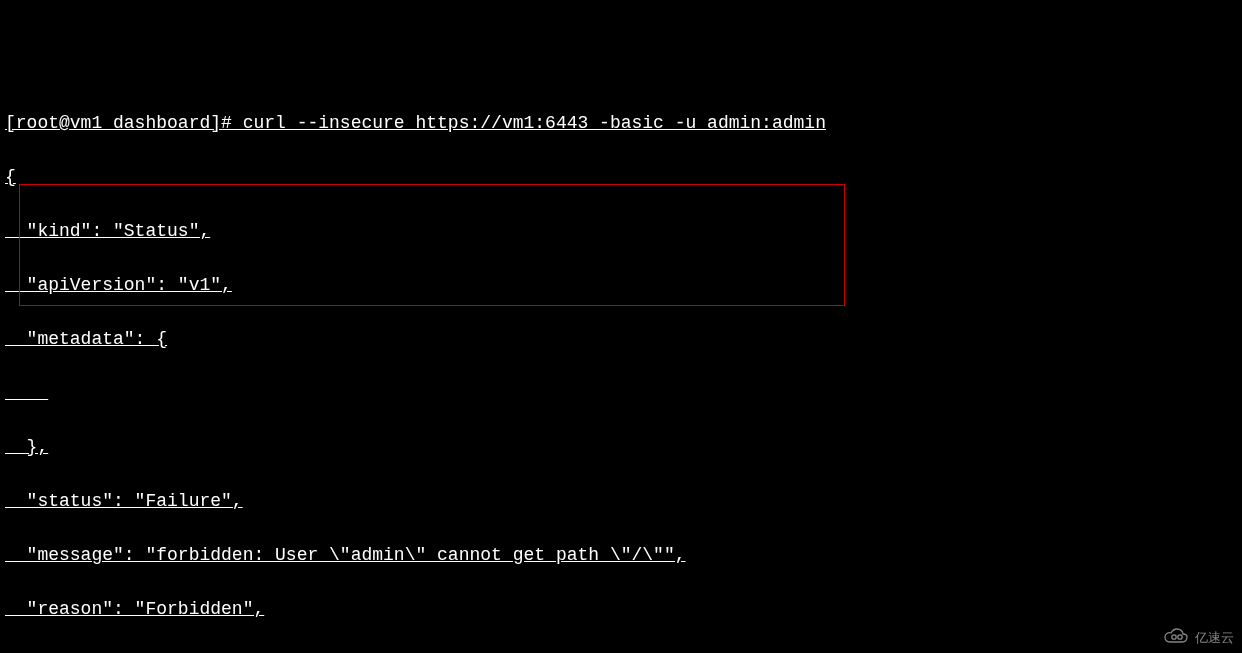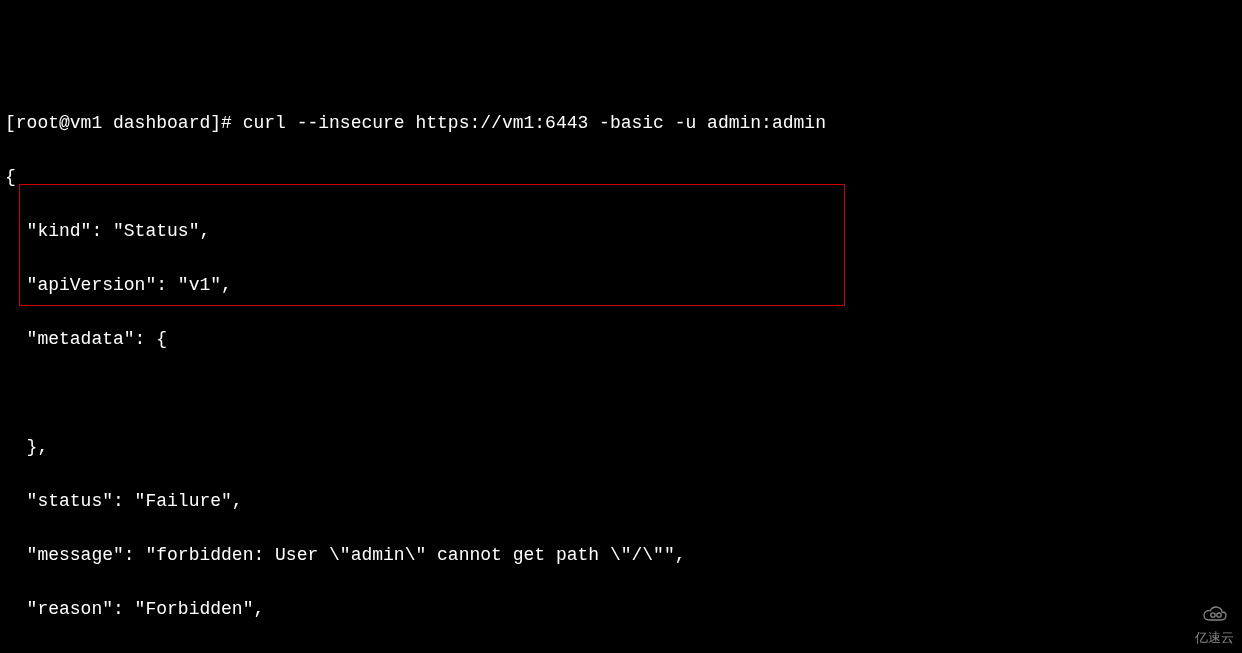--- a/index.html
+++ b/index.html
@@ -20,33 +20,33 @@
       position: relative;
       white-space: pre;
     }
     .red-box {
       position: absolute;
       border: 1px solid #cc0000;
       pointer-events: none;
     }
     .line {
       white-space: pre;
+      text-decoration: underline;
     }
     .watermark {
       position: absolute;
       bottom: 6px;
       right: 8px;
       display: flex;
       align-items: center;
       gap: 4px;
       color: #cccccc;
       font-size: 13px;
       font-family: sans-serif;
       opacity: 0.65;
-      flex-direction: column;
     }
     .watermark-icon {
       display: inline-flex;
       align-items: center;
     }
   </style>
 </head>
 <body>
 
 

